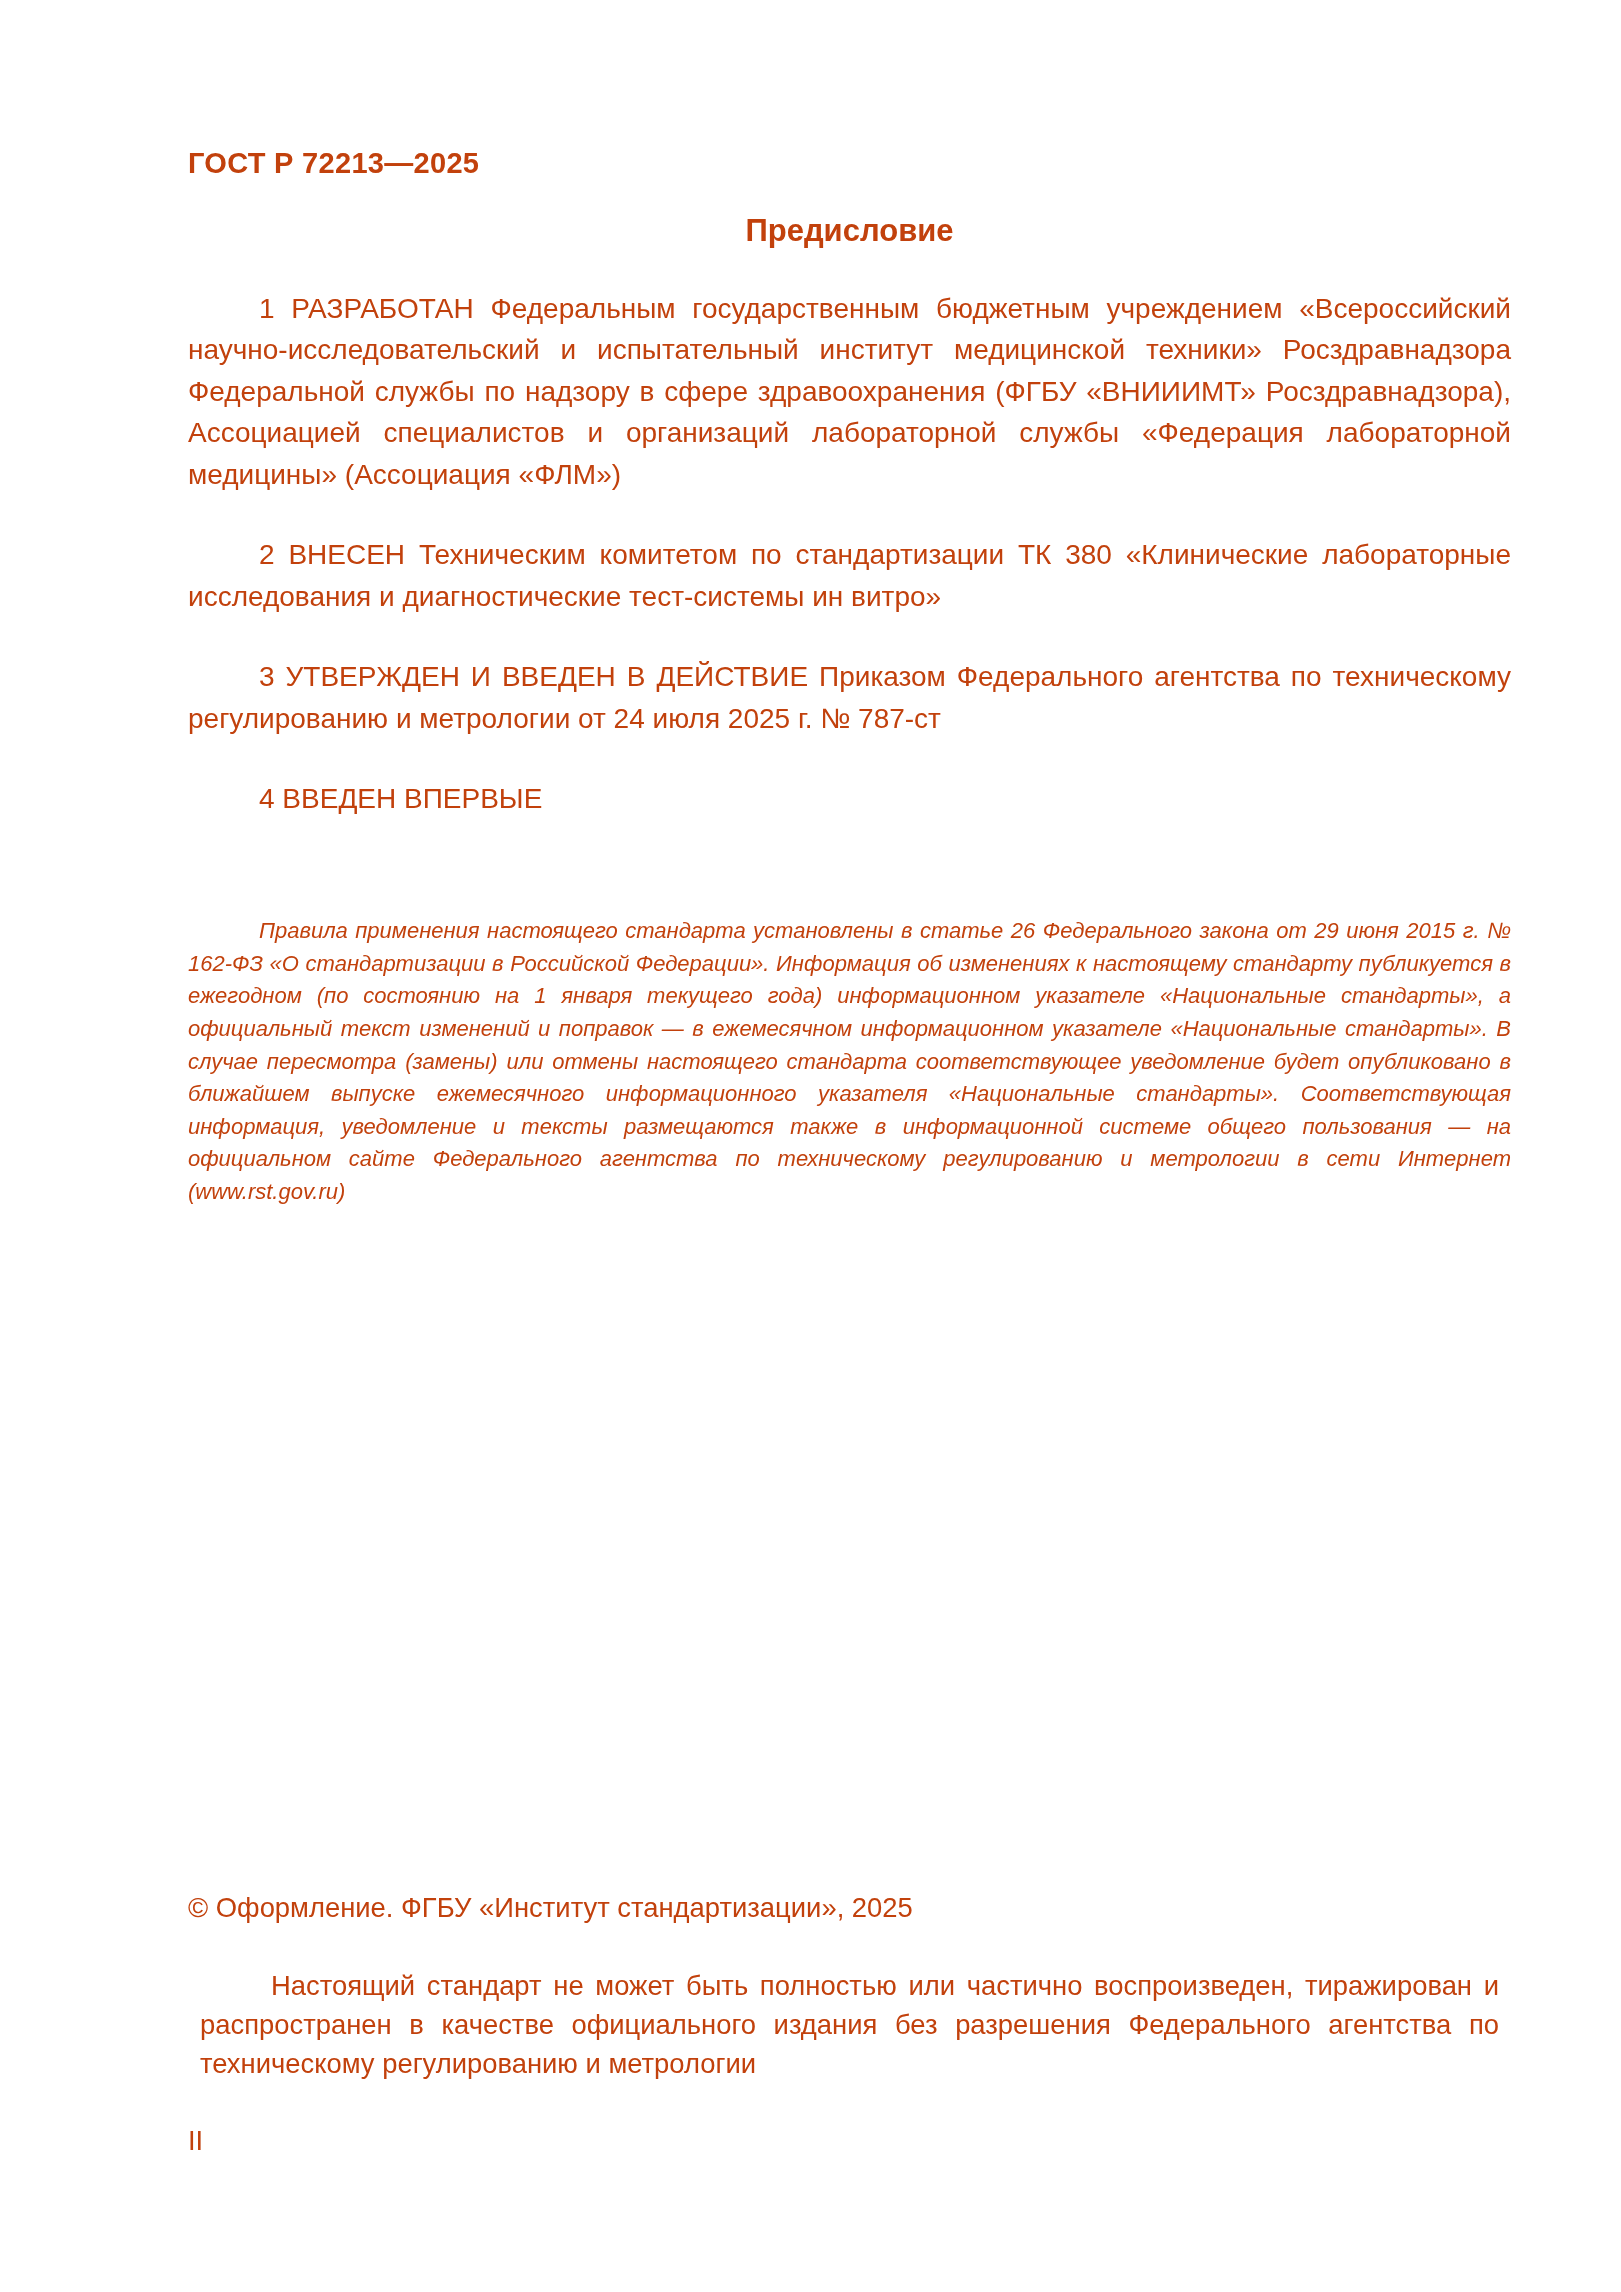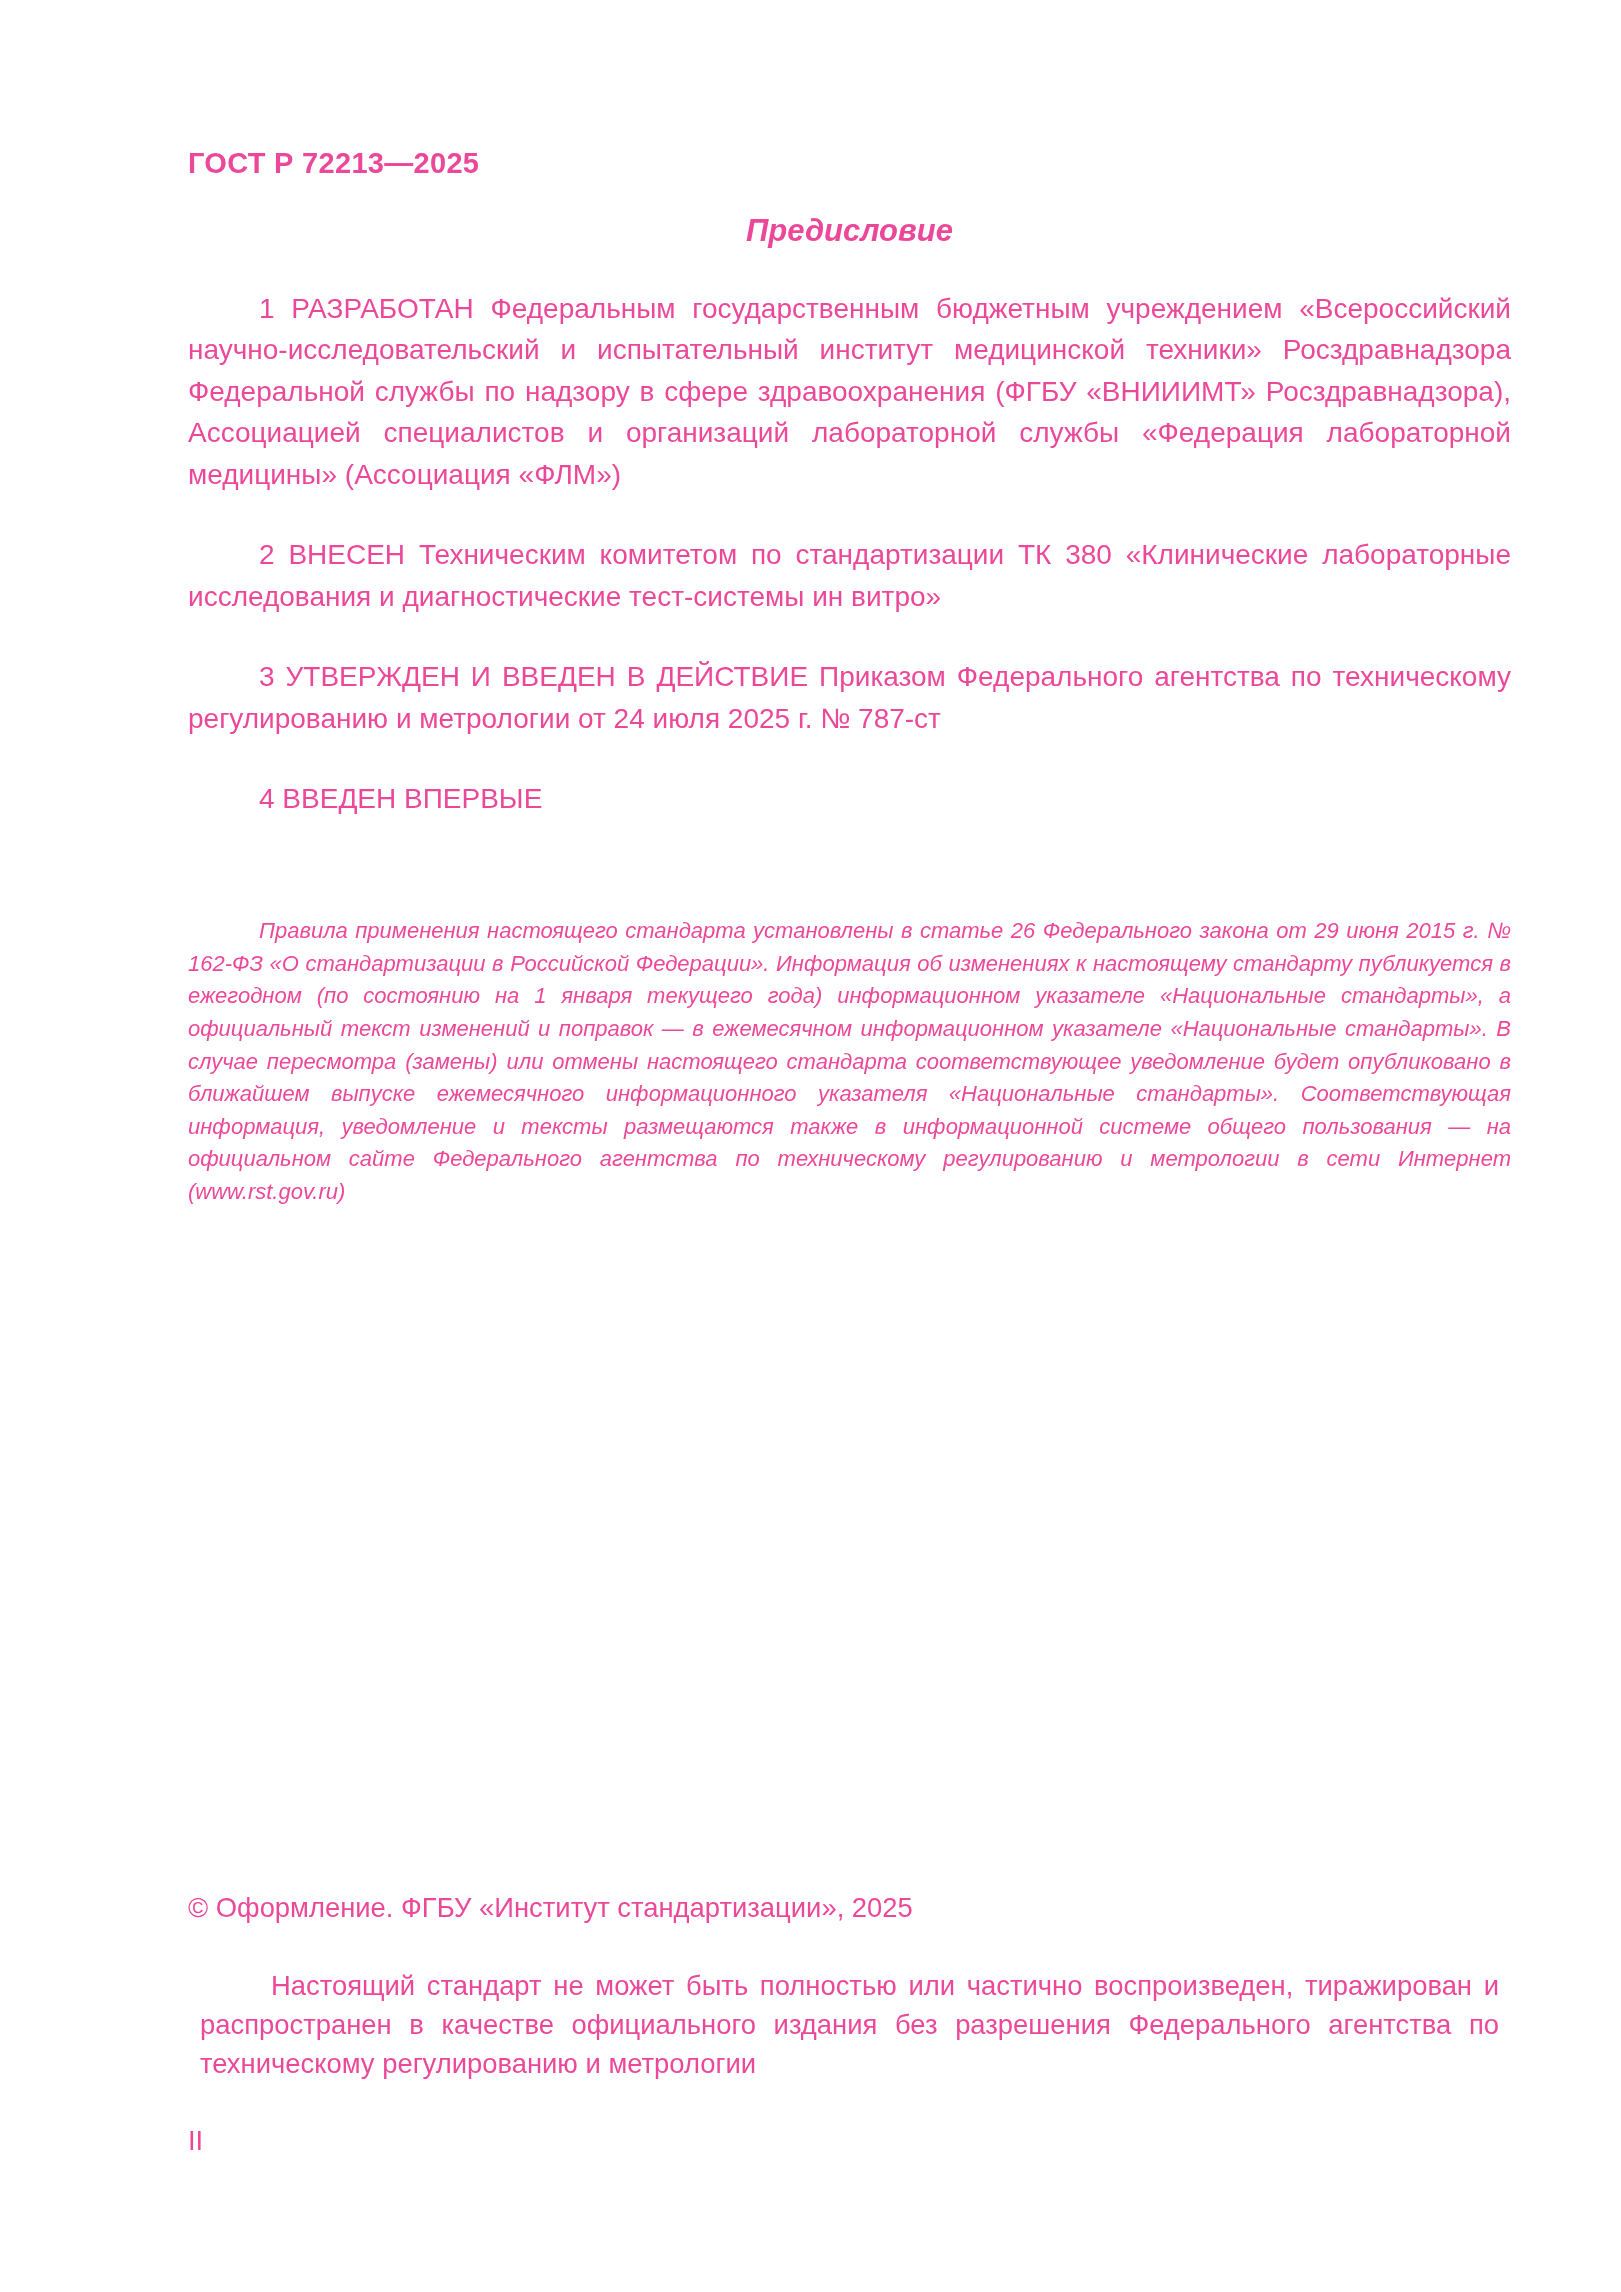--- a/index.html
+++ b/index.html
@@ -5,41 +5,40 @@
   html, body {
     margin: 0;
     padding: 0;
     background: #ffffff;
   }
   .page {
     position: relative;
     width: 1621px;
     height: 2293px;
     background: #ffffff;
-    color: #ec4899;
+    color: #c2410c;
     font-family: "Liberation Sans", sans-serif;
     overflow: hidden;
   }
   .content {
     position: absolute;
     left: 188px;
     right: 110px;
     top: 147px;
   }
   .doc-code {
     font-size: 29px;
     font-weight: bold;
     letter-spacing: 0.3px;
   }
   .title {
     font-size: 31px;
     font-weight: bold;
     text-align: center;
     margin: 33px 0 39px 0;
-    font-style: italic;
   }
   p.item {
     font-size: 28px;
     line-height: 1.48;
     text-align: justify;
     text-indent: 71px;
     margin: 0 0 39px 0;
     hyphens: auto;
   }
   p.item-last {

